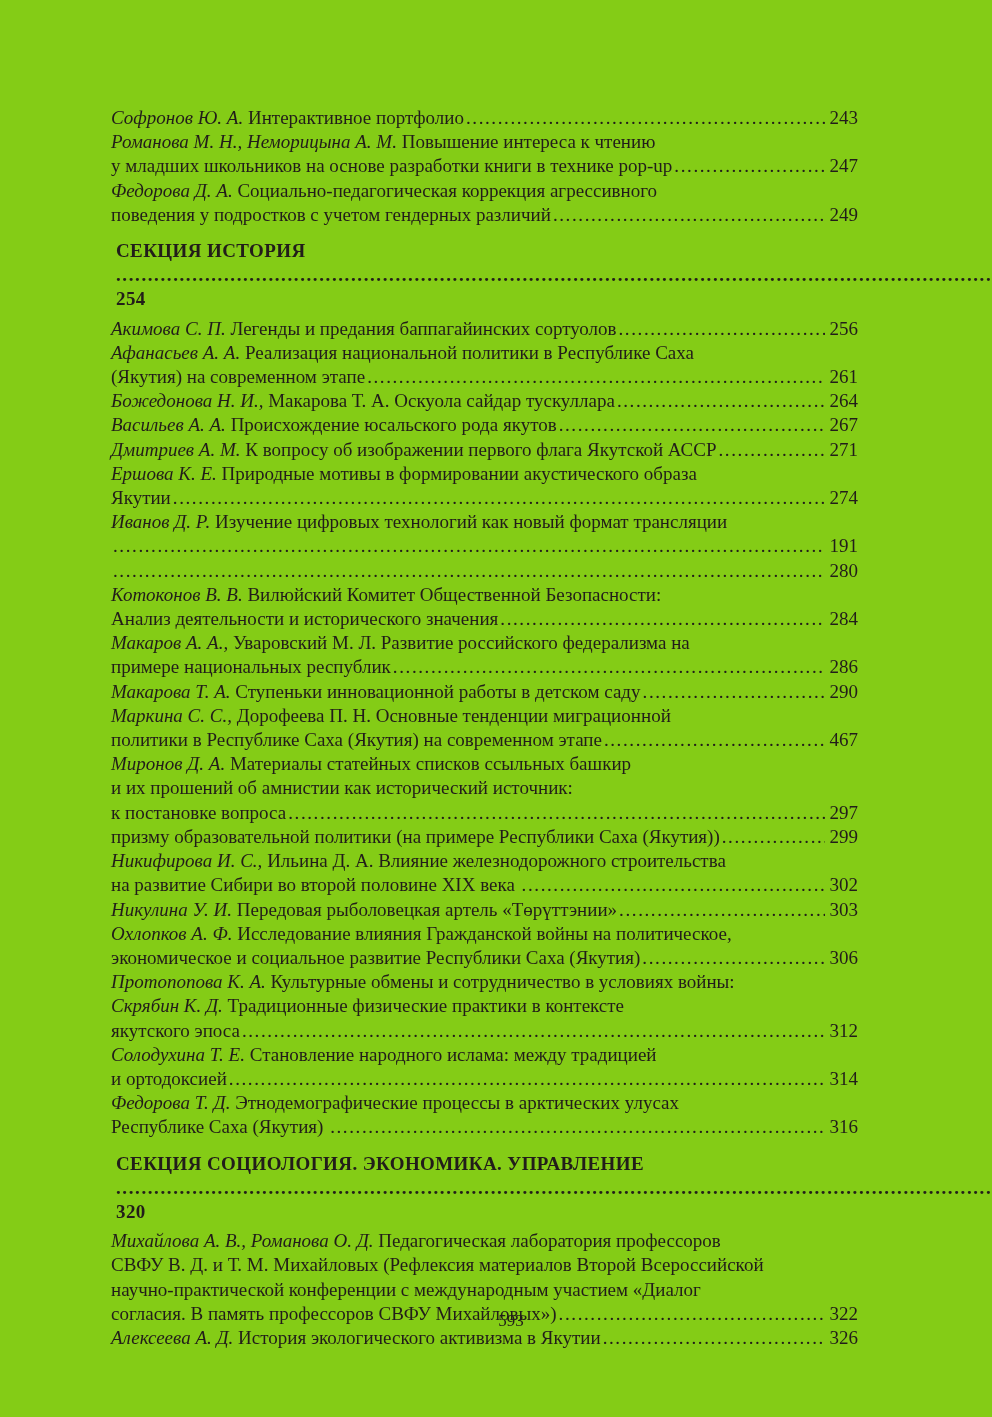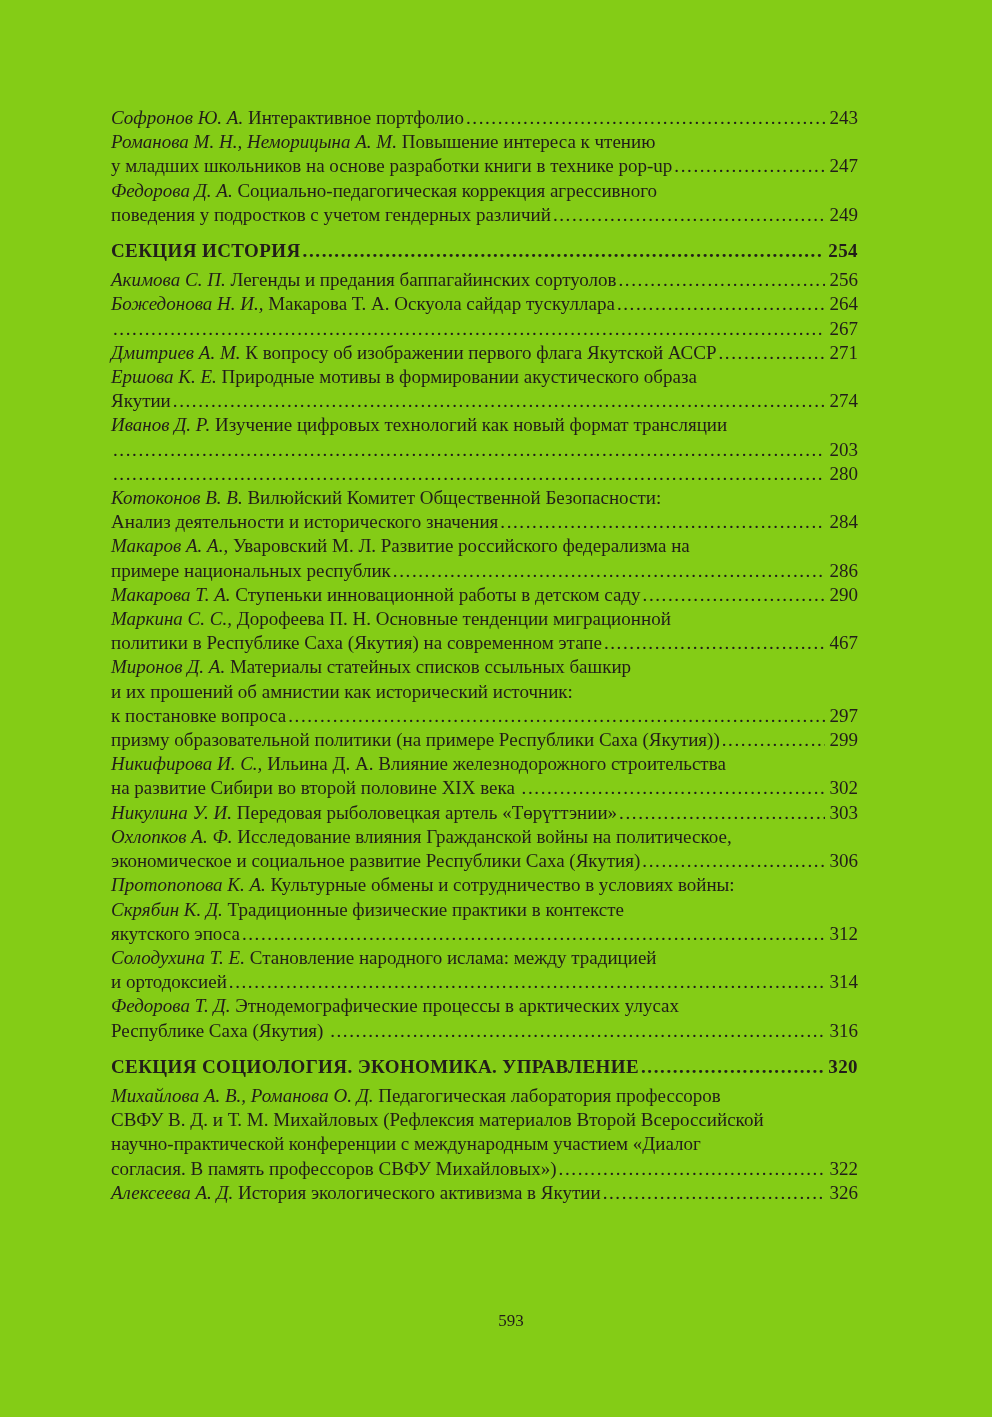--- a/index.html
+++ b/index.html
@@ -33,21 +33,21 @@
     min-width:10px;
     margin-left:2px;
   }
   .leader::after {
     content:"........................................................................................................................................................................................................................................";
     letter-spacing:1.6px;
   }
   .pg { margin-left:5px; flex:0 0 auto; }
   .item { margin:0; }
   .item.section { margin-top:12px; margin-bottom:5px; }
-  .item.section .line { font-weight:bold; letter-spacing:0.4px; }
+  .item.section .line { font-weight:bold; letter-spacing:0.4px;flex-direction:column; }
   .footer {
     position:absolute;
     top:1310px; left:15px; width:992px;
     text-align:center;
     font-size:17px;
     line-height:22px;
   }
 </style>
 </head>
 <body>
@@ -90,27 +90,38 @@
       </div>
       <div class="item entry">
         <div class="line">
           <span class="txt"><span class="seg it">Акимова С. П. </span><span class="seg">Легенды и предания баппагайинских сортуолов</span></span>
           <span class="leader"></span>
           <span class="pg">256</span>
         </div>
       </div>
       <div class="item entry">
         <div class="line">
+          <span class="txt"><span class="seg it">Афанасьев А. А. </span><span class="seg">Реализация национальной политики в Республике Саха</span></span>
+        </div>
+        <div class="line">
+          <span class="txt"><span class="seg">(Якутия) на современном этапе</span></span>
+          <span class="leader"></span>
+          <span class="pg">261</span>
+        </div>
+      </div>
+      <div class="item entry">
+        <div class="line">
           <span class="txt"><span class="seg it">Божедонова Н. И.,</span><span class="seg"> Макарова Т. А. Оскуола сайдар тускуллара</span></span>
           <span class="leader"></span>
           <span class="pg">264</span>
         </div>
       </div>
       <div class="item entry">
         <div class="line">
+          <span class="txt"><span class="seg it">Васильев А. А. </span><span class="seg">Происхождение юсальского рода якутов</span></span>
           <span class="leader"></span>
           <span class="pg">267</span>
         </div>
       </div>
       <div class="item entry">
         <div class="line">
           <span class="txt"><span class="seg it">Дмитриев А. М. </span><span class="seg">К вопросу об изображении первого флага Якутской АССР</span></span>
           <span class="leader"></span>
           <span class="pg">271</span>
         </div>
@@ -124,21 +135,21 @@
           <span class="leader"></span>
           <span class="pg">274</span>
         </div>
       </div>
       <div class="item entry">
         <div class="line">
           <span class="txt"><span class="seg it">Иванов Д. Р. </span><span class="seg">Изучение цифровых технологий как новый формат трансляции</span></span>
         </div>
         <div class="line">
           <span class="leader"></span>
-          <span class="pg">203</span>
+          <span class="pg">191</span>
         </div>
       </div>
       <div class="item entry">
         <div class="line">
           <span class="leader"></span>
           <span class="pg">280</span>
         </div>
       </div>
       <div class="item entry">
         <div class="line">

